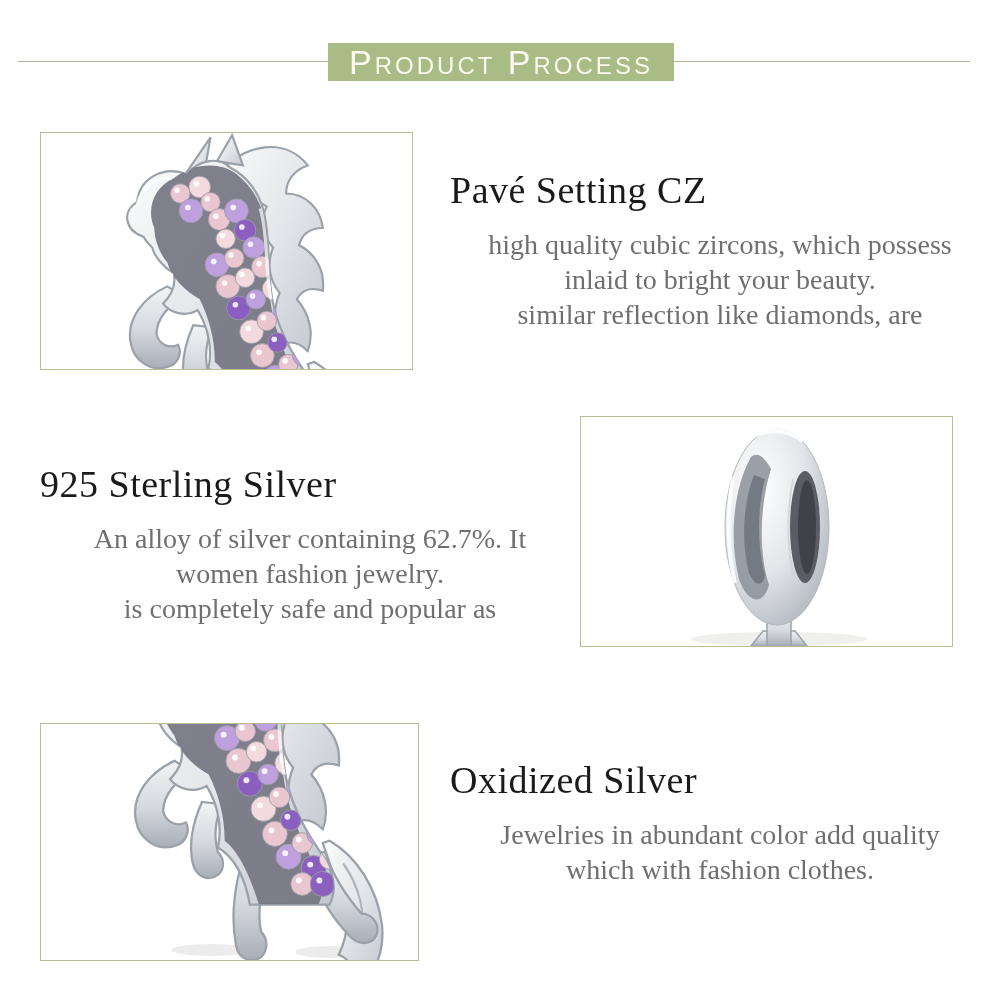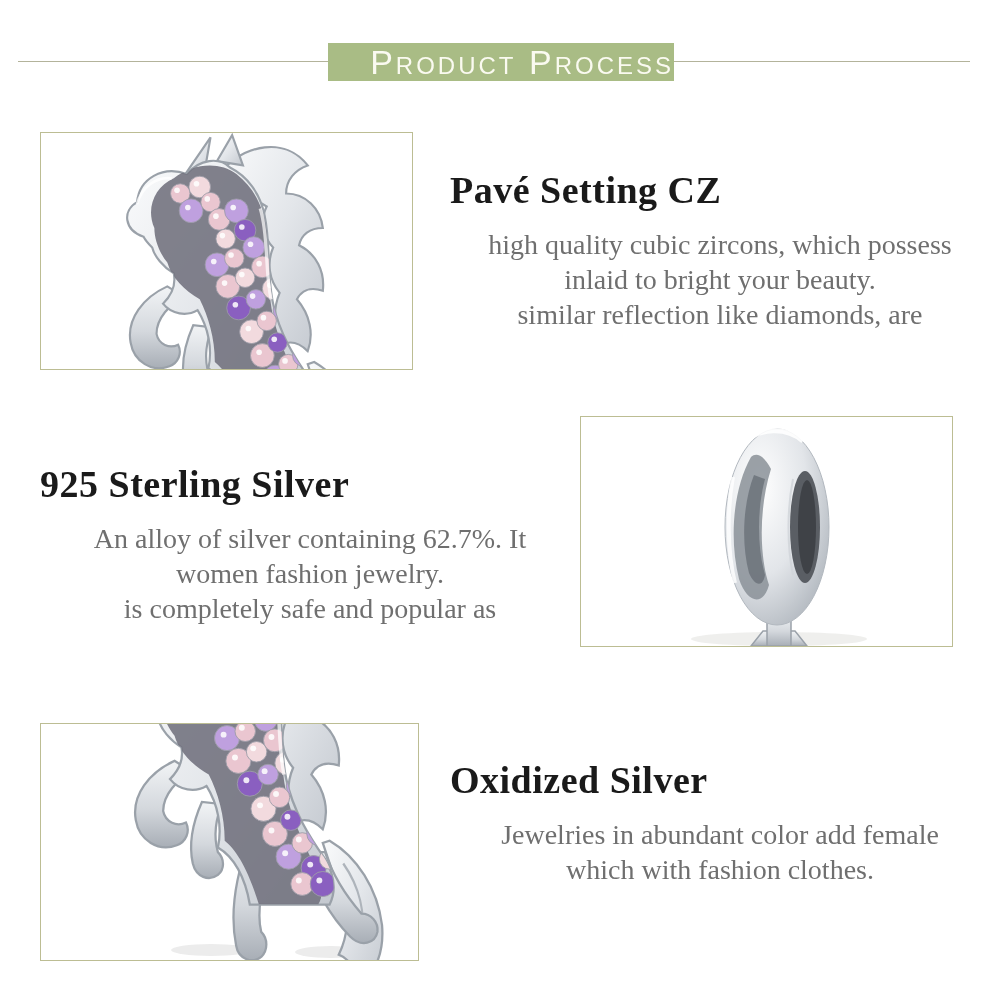--- a/index.html
+++ b/index.html
@@ -15,21 +15,21 @@
     position:relative;width:1001px;height:1001px;background:#ffffff;
     font-family:"Liberation Serif", serif;overflow:hidden;
   }
   .header-line{
     position:absolute;top:61px;left:18px;width:952px;height:1px;
     background:var(--divider);
   }
   .header-box{
     position:absolute;top:43px;left:328px;width:346px;height:38px;
     background:var(--accent);
-    display:flex;align-items:center;justify-content:flex-end;
+    display:flex;align-items:center;justify-content:center;
   }
   .header-box span{
     font-family:"Liberation Sans", sans-serif;
     font-variant:small-caps;
     font-size:34px;line-height:38px;letter-spacing:3px;
     color:#fafaf0;
   }
   .photo{
     position:absolute;background:#ffffff;border:1px solid var(--photo-border);
     overflow:hidden;
@@ -37,21 +37,21 @@
   .photo svg{display:block;}
   #photo-1{left:40px;top:132px;width:373px;height:238px;}
   #photo-2{left:580px;top:416px;width:373px;height:231px;}
   #photo-3{left:40px;top:723px;width:379px;height:238px;}
   .text-block{position:absolute;}
   #text-1{left:450px;top:168px;width:540px;}
   #text-2{left:40px;top:462px;width:540px;}
   #text-3{left:450px;top:758px;width:540px;}
   .text-block h2{
     font-family:"Liberation Serif", serif;
-    font-weight:700;font-size:38px;line-height:44px;
+    font-weight:400;font-size:38px;line-height:44px;
     color:var(--heading);letter-spacing:0.5px;
   }
   .text-block .body{
     margin-top:15px;
     font-family:"Liberation Serif", serif;
     font-size:28px;line-height:35px;color:var(--body);text-align:center;
   }
   .hidden-defs{position:absolute;width:0;height:0;overflow:hidden;}
 </style>
 </head>
@@ -224,18 +224,18 @@
     <svg width="377" height="236" viewBox="0 0 377 236" xmlns="http://www.w3.org/2000/svg" xmlns:xlink="http://www.w3.org/1999/xlink">
       <ellipse cx="170" cy="226" rx="40" ry="6" fill="#ececec"></ellipse>
       <ellipse cx="290" cy="228" rx="36" ry="6" fill="#ececec"></ellipse>
       <use href="#unicorn" xlink:href="#unicorn" transform="translate(15,-125) scale(1.14)"></use>
     </svg>
   </figure>
 
   <div class="text-block" id="text-3">
     <h2>Oxidized Silver</h2>
     <div class="body">
-        <div>Jewelries in abundant color add female</div>
+        <div>Jewelries in abundant color add quality</div>
         <div>which with fashion clothes.</div>
       </div>
   </div>
 
 </div>
 
 </body></html>

